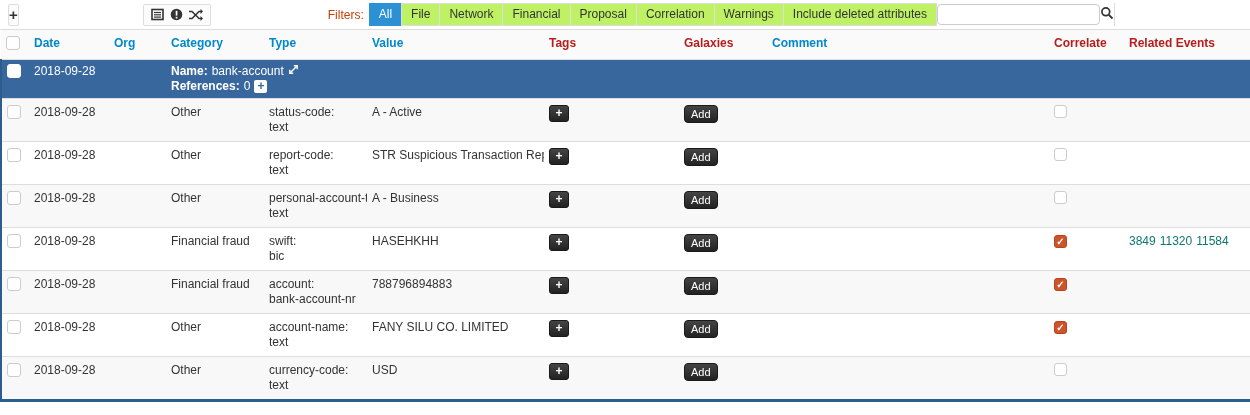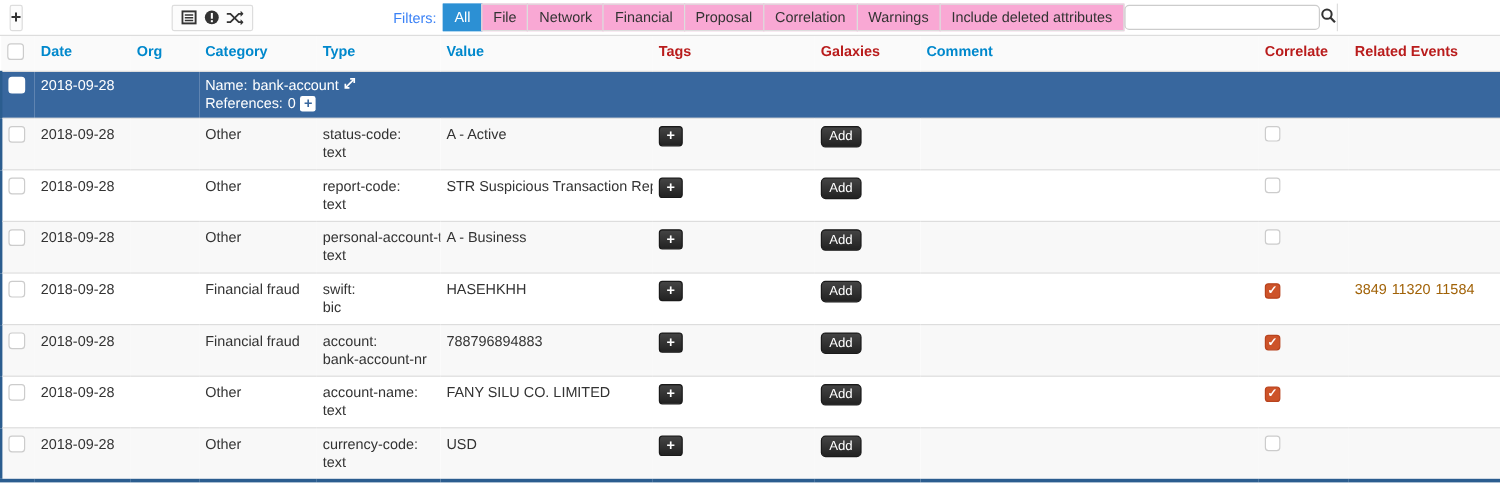--- a/index.html
+++ b/index.html
@@ -8,40 +8,40 @@
   #page { width:1250px; height:415px; overflow:hidden; position:relative; background:#fff; }
 
   
   .toolbar { display:flex; align-items:center; height:30px; border-bottom:1px solid #ddd; }
   .add-btn { margin-left:8px; width:28px; height:22px; background:#fcfcfc; border:1px solid #ddd;
              border-radius:2px; color:#333; font-size:15px; font-weight:bold; line-height:19px;
              text-align:center; cursor:pointer; }
   .icon-group { margin-left:124px; height:22px; display:flex; align-items:center; gap:5px;
                 padding:0 7px; background:#fcfcfc; border:1px solid #ddd; border-radius:2px; }
   .icon-group svg { display:block; cursor:pointer; }
-  .filters-label { margin-left:117px; color:#3b82f6;text-align:center; }
+  .filters-label { margin-left:117px; color:#c2410c;text-align:center; }
   .tabs { display:flex; margin-left:6px; height:23px; }
   .tab { border:1px solid #ddd; margin-left:-1px; padding:3px 9px 0 9px; color:#333;
-         background:#f9a8d4; cursor:pointer; white-space:nowrap; height:23px; }
+         background:#bef264; cursor:pointer; white-space:nowrap; height:23px; }
   .tab.active { background:#2c90d4; border-color:#2c90d4; color:#fff; }
   .search-input { margin-left:auto; width:163px; height:21px; border:1px solid #ccc; border-radius:4px;
                   padding:0 6px; font-family:"Liberation Sans",sans-serif; font-size:12px; color:#333; outline:none; }
   .search-btn { width:24px; height:23px; display:flex; align-items:center; justify-content:center;
                 border-right:1px solid #ddd; margin-right:204px; cursor:pointer; }
 
   
   table { border-collapse:collapse; width:1250px; table-layout:fixed; }
   th, td { text-align:left; vertical-align:top; padding:6px 5px; overflow:hidden; white-space:nowrap; }
   thead th { padding:6px 5px; font-weight:bold; color:#b91c1c; background:#fafafa; }
   thead th.hlink { color:#0088cc; cursor:pointer; }
   tbody td { border-top:1px solid #ddd; }
 
   tr.object-row td { background:#38679e; color:#fff; border-top:1px solid #ddd; padding:4px 5px; }
   .obj-line { line-height:15px; height:15px; display:flex; align-items:center; gap:4px; }
-  .obj-line b { font-weight:normal; }
+  .obj-line b { font-weight:bold; }
 
   tbody.data-rows tr:nth-child(odd) td { background:#f8f8f8; }
   tbody.data-rows tr:nth-child(even) td { background:#fff; }
   tbody.obj td:first-child, tbody.data-rows td:first-child { border-left:2px solid #2b5d8f; }
   tbody.obj td:last-child, tbody.data-rows td:last-child { border-right:2px solid #2b5d8f; }
   tbody.data-rows tr:last-child td { border-bottom:3px solid #2b5d8f; }
 
   .type-name { font-weight:normal; line-height:15px; }
   .type-sub { line-height:15px; }
   .cell-line { line-height:15px; }
@@ -56,21 +56,21 @@
   .galaxy-add { display:inline-block; height:18px; background:linear-gradient(#444,#222);
                 border:1px solid #1a1a1a; border-radius:4px; color:#fff; font-size:11px;
                 line-height:16px; padding:0 6px; cursor:pointer; }
 
   .corr-box { display:inline-block; width:13px; height:13px; background:#fff; border:1px solid #ccc;
               border-radius:3px; cursor:pointer; text-align:center; position:relative; }
   .corr-box .mark { display:none; }
   .corr-box.checked { background:#cd5329; border-color:#b8431e; }
   .corr-box.checked .mark { display:block; color:#fff; font-size:10px; font-weight:bold; line-height:12px; }
 
-  .rel-links a { color:#a16207; text-decoration:none; margin-right:4px; cursor:pointer; }
+  .rel-links a { color:#0f766e; text-decoration:none; margin-right:4px; cursor:pointer; }
 
   .ref-plus { display:inline-block; width:13px; height:13px; background:#fff; border-radius:2px;
               color:#38679e; font-weight:bold; font-size:12px; line-height:12px; text-align:center; cursor:pointer; }
   .expand-ic { cursor:pointer; display:inline-block; }
 </style>
 </head>
 <body>
 
 <div id="page">
 

